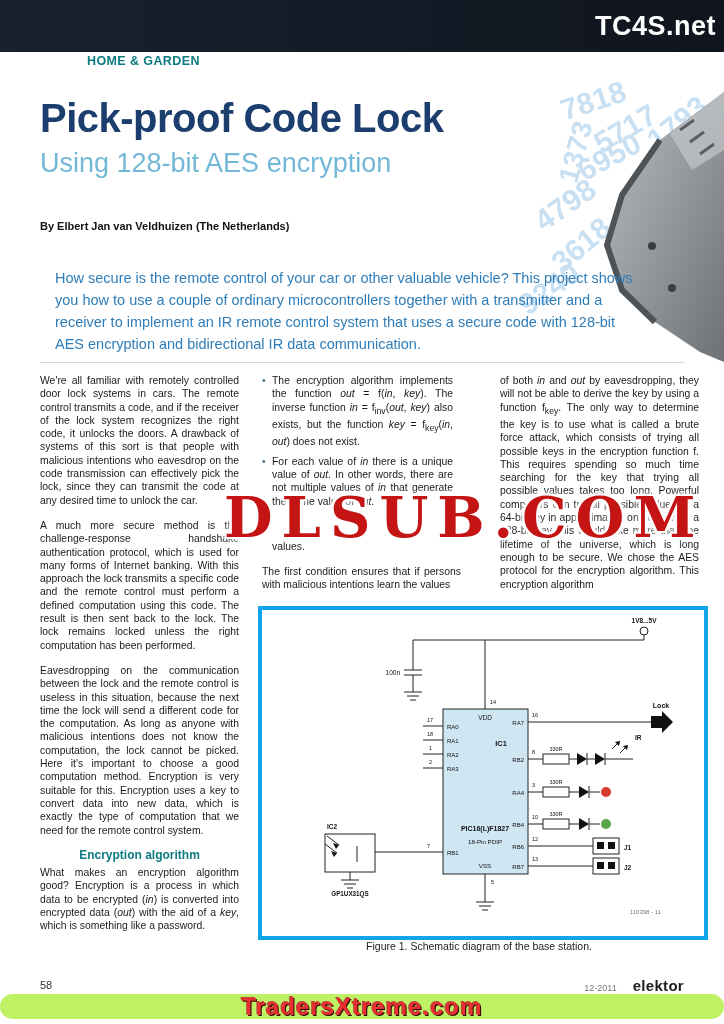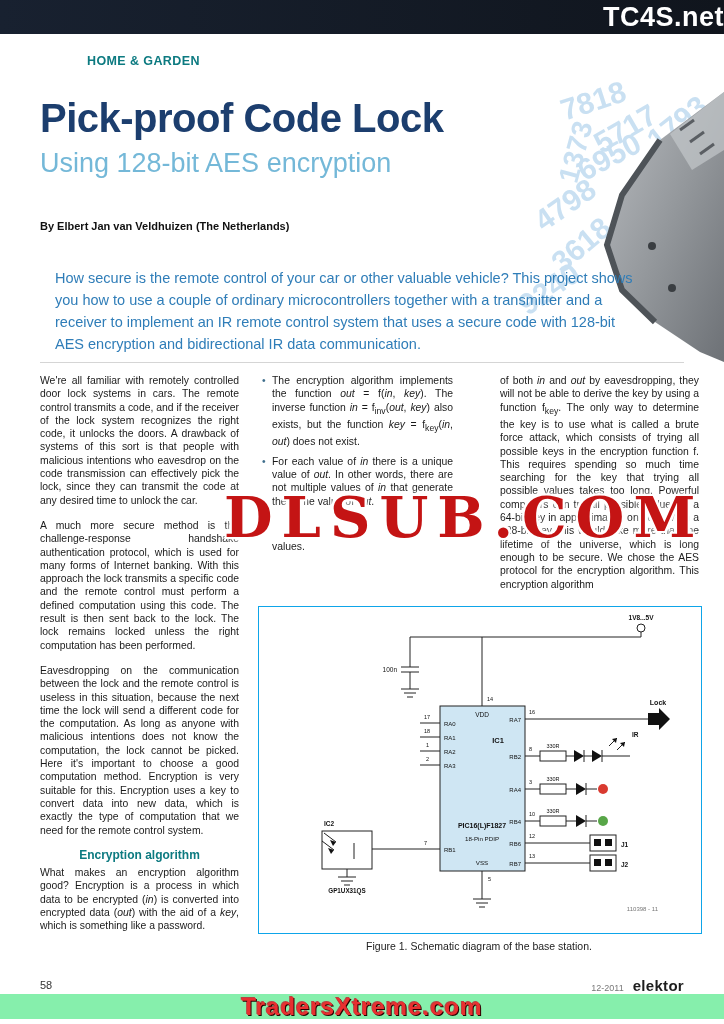--- a/index.html
+++ b/index.html
@@ -1,21 +1,21 @@
 <!DOCTYPE html>
 <html lang="en"><head>
 <meta charset="utf-8">
 <style>
   html,body{margin:0;padding:0;background:#e8e8e8;}
   .page{position:relative;width:724px;height:1024px;background:#ffffff;overflow:hidden;
         font-family:"Liberation Sans",sans-serif;color:#1a1a1a;}
 
   
-  .topbar{position:absolute;left:0;top:0;width:724px;height:34px;background:linear-gradient(90deg,#182130,#10151d);
-          display:flex;align-items:center;justify-content:flex-end;box-sizing:border-box;z-index:25;}
+  .topbar{position:absolute;left:0;top:0;width:724px;height:52px;background:linear-gradient(90deg,#182130,#10151d);
+          display:flex;align-items:center;justify-content:flex-end;padding-right:8px;box-sizing:border-box;z-index:25;}
   .topbar span{color:#ffffff;font-weight:bold;font-size:27px;letter-spacing:.5px;}
 
   
   .bgnum{position:absolute;color:#c9e0f2;font-weight:bold;z-index:1;white-space:nowrap;}
 
   
   .photo-clip{position:absolute;left:552px;top:34px;width:172px;height:332px;overflow:hidden;z-index:2;}
 
   
   .section-label{position:absolute;left:42px;top:54px;color:#0c7a80;font-weight:bold;font-size:12.5px;letter-spacing:.4px;z-index:3;padding-left:45px;}
@@ -33,36 +33,36 @@
   .col2{left:262px;}
   .col3{left:500px;}
   .col h3{margin:2px 0 4px 0;font-size:12px;color:#0c7a80;font-weight:bold;text-align:center;}
   .bullets{list-style:none;margin:0 8px 12px 0;padding:0;}
   .bullets li{position:relative;padding-left:10px;margin:0 0 6px 0;}
   .bullets li::before{content:"\2022";position:absolute;left:0;top:0;color:#3f6e8c;}
   .bullets li.obscured{padding-top:26px;}
   .bullets li.obscured::before{display:none;}
 
   
-  .figure-box{position:absolute;left:258px;top:606px;width:442px;height:326px;background:#fff;border:1px solid #0ea5e9;
+  .figure-box{position:absolute;left:258px;top:606px;width:442px;height:326px;background:#fff;border:4px solid #0ea5e9;
               display:flex;align-items:center;justify-content:center;z-index:3;}
   .figure-caption{position:absolute;left:258px;top:940px;width:442px;text-align:center;font-size:10.5px;color:#222;z-index:3;}
 
   
   .pagenum{position:absolute;left:40px;top:979px;font-size:11px;color:#333;z-index:3;}
-  .footer-right{position:absolute;right:40px;top:977px;display:flex;align-items:baseline;gap:9px;z-index:3;}
+  .footer-right{position:absolute;right:40px;top:977px;display:flex;align-items:baseline;gap:16px;z-index:3;}
   .issue{font-size:9px;color:#777;}
   .maglogo{font-size:15px;font-weight:bold;color:#1d1d1d;letter-spacing:.3px;}
 
   
   .wm-mid{position:absolute;left:224px;top:484px;z-index:30;color:#c41414;font-family:"DejaVu Serif",serif;
           font-weight:bold;font-size:56px;letter-spacing:9px;white-space:nowrap;
           text-shadow:-2px -2px 0 #fff,2px -2px 0 #fff,-2px 2px 0 #fff,2px 2px 0 #fff,0 0 6px #fff,0 0 10px #fff;}
-  .bottombar{position:absolute;left:0;top:994px;width:724px;height:25px;background:#86efac;
-             display:flex;align-items:center;justify-content:center;z-index:30;}
+  .bottombar{position:absolute;left:0;top:994px;width:724px;height:25px;background:#bef264;
+             display:flex;align-items:center;justify-content:center;z-index:30;border-radius:13px;}
   .bottombar span{font-size:24px;font-weight:bold;letter-spacing:1px;color:#e83030;
                   text-shadow:1px 1px 0 #2a0000,-1px -1px 0 #b84444;}
 </style>
 </head>
 <body>
 
 <div class="page">
 
   <div>
     <span class="bgnum" style="left:560px;top:84px;font-size:30px;transform:rotate(-18deg);">7818</span>
@@ -117,20 +117,21 @@
     <h3>Encryption algorithm</h3>
     <p>What makes an encryption algorithm good? Encryption is a process in which data to be encrypted (<i>in</i>) is converted into encrypted data (<i>out</i>) with the aid of a <i>key</i>, which is something like a password.</p>
   </div>
 
   <div class="col col2">
     <ul class="bullets">
       <li>The encryption algorithm implements the function <i>out</i> = f(<i>in</i>, <i>key</i>). The inverse function <i>in</i> = f<sub>inv</sub>(<i>out</i>, <i>key</i>) also exists, but the function <i>key</i> = f<sub>key</sub>(<i>in</i>, <i>out</i>) does not exist.</li>
       <li>For each value of <i>in</i> there is a unique value of <i>out</i>. In other words, there are not multiple values of <i>in</i> that generate the same value of <i>out</i>.</li>
       <li class="obscured">values.</li>
     </ul>
+    <p>The first condition ensures that if persons with malicious intentions learn the values</p>
   </div>
 
   <div class="col col3">
     <p>of both <i>in</i> and <i>out</i> by eavesdropping, they will not be able to derive the key by using a function f<sub>key</sub>. The only way to determine the key is to use what is called a brute force attack, which consists of trying all possible keys in the encryption function f. This requires spending so much time searching for the key that trying all possible values takes too long. Powerful computers can try all possible values of a 64-bit key in approximately one day. With a 128-bit key, this would take more than the lifetime of the universe, which is long enough to be secure. We chose the AES protocol for the encryption algorithm. This encryption algorithm</p>
   </div>
 
   <div class="figure-box">
     <svg viewBox="0 0 440 318" width="440" height="318" font-family="Liberation Sans, sans-serif">
 
       <rect x="180" y="95" width="85" height="165" fill="#cfe6f3" stroke="#222"></rect>

